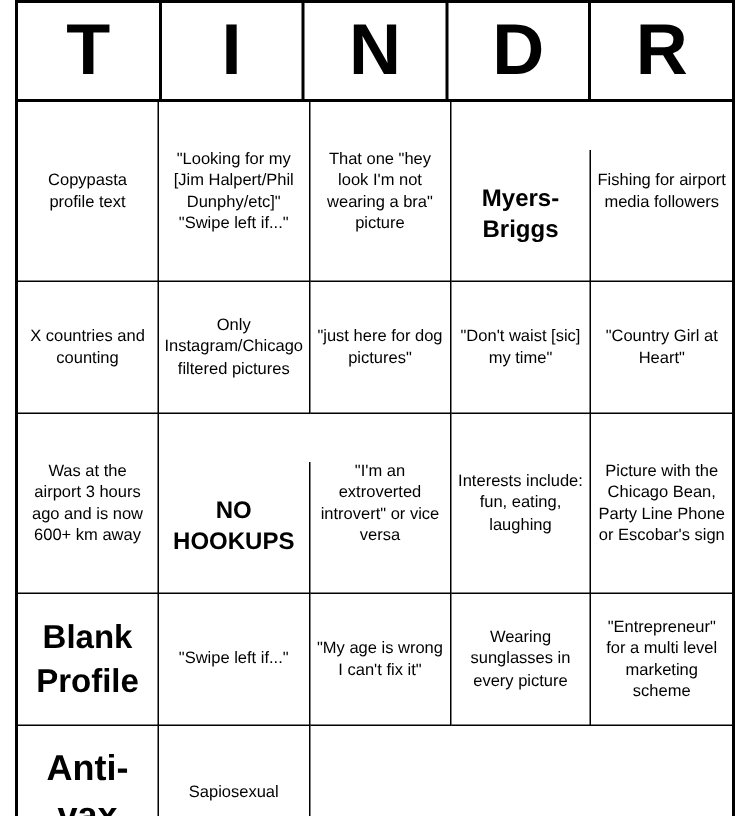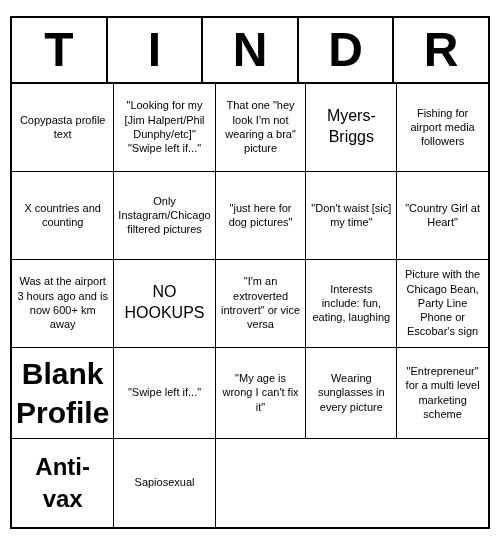--- a/index.html
+++ b/index.html
@@ -49,24 +49,25 @@
       line-height: 1.3;
     }
     .bingo-cell:nth-child(5n) {
       border-right: none;
     }
     .bingo-cell:nth-child(n+21) {
       border-bottom: none;
     }
     .bingo-cell.large-text {
       font-size: 16px;
-      font-weight: normal;
+      font-weight: bold;
+      margin-top: 32px;
     }
     .bingo-cell.xl-text {
-      font-size: 30px;
+      font-size: 22px;
       font-weight: bold;
     }
     .bingo-cell.xxl-text {
       font-size: 24px;
       font-weight: bold;
     }
   </style>
 </head>
 <body>
 

